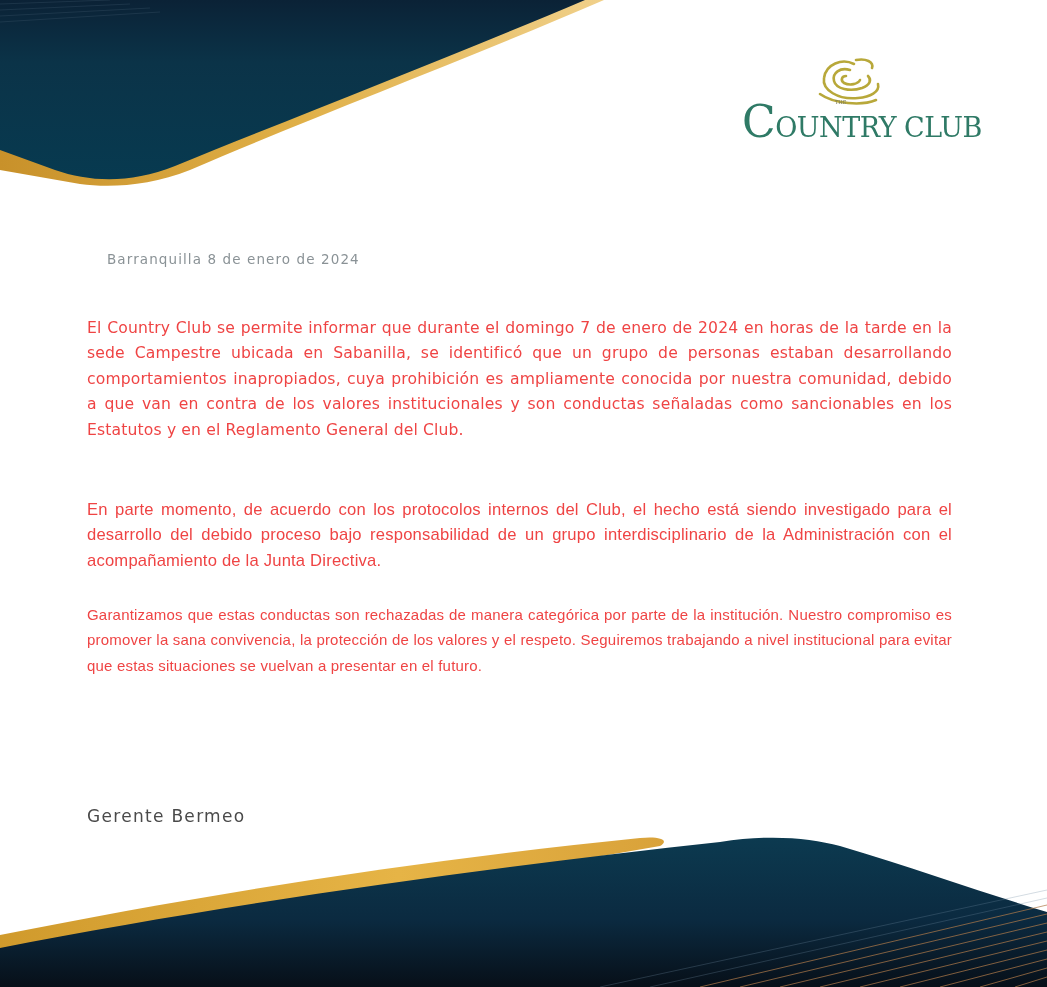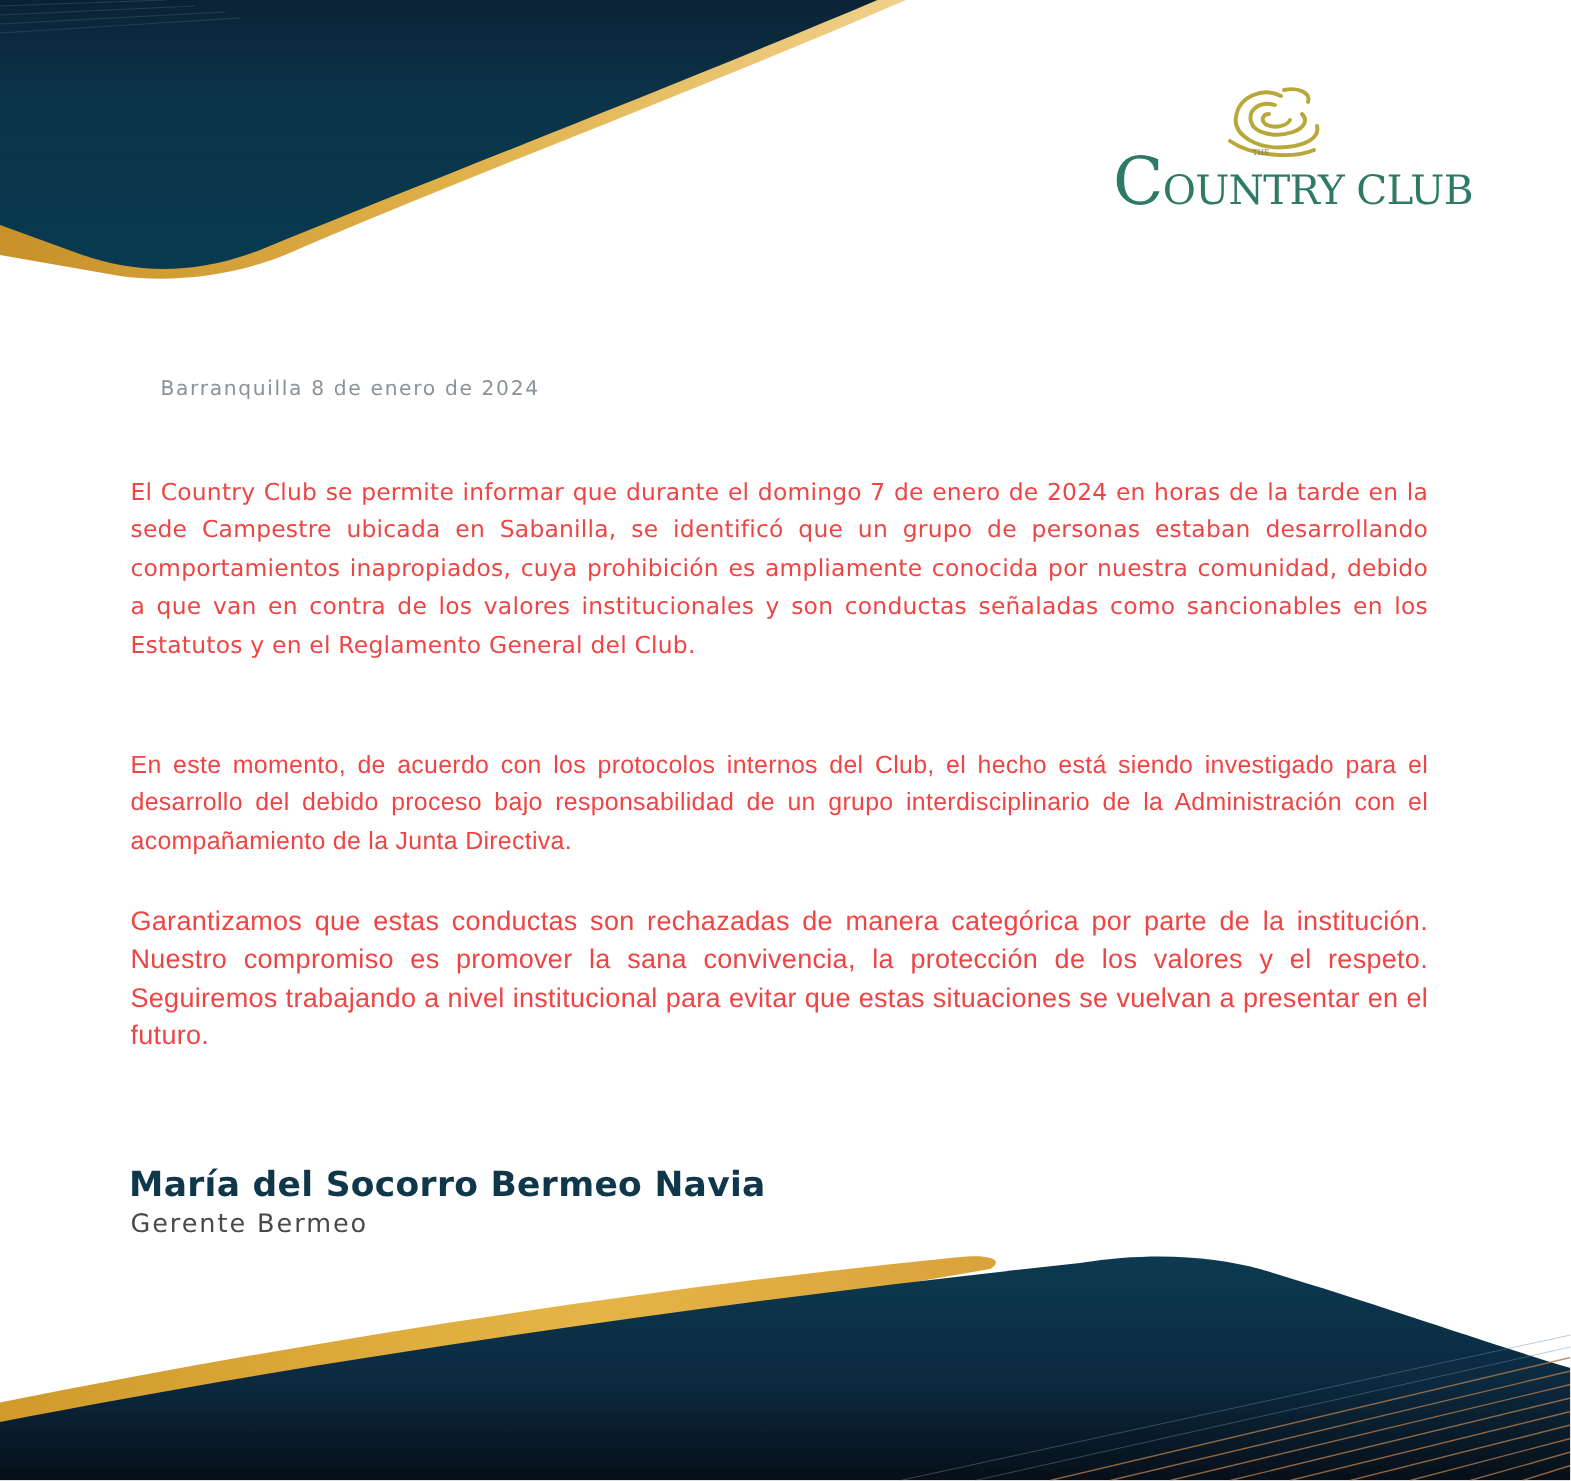--- a/index.html
+++ b/index.html
@@ -71,21 +71,21 @@
       left: 87px;
       width: 865px;
       font-size: 15.6px;
       line-height: 25.4px;
       color: #ef4444;
       text-align: justify;
       margin: 0;
     }
     .p1 { top: 316px; font-family: "DejaVu Sans", sans-serif; letter-spacing: 0.15px; }
     .p2 { top: 497px; font-family: "Liberation Sans", sans-serif; font-size: 16.6px; letter-spacing: 0.2px; }
-    .p3 { top: 602px; font-family: "Liberation Sans", sans-serif; font-size: 18px; letter-spacing: 0.2px; }
+    .p3 { top: 602px; font-family: "Liberation Sans", sans-serif; font-size: 15px; letter-spacing: 0.2px; }
     .sig-name {
       position: absolute;
       left: 86px;
       top: 777px;
       font-size: 23px;
       font-weight: bold;
       color: #10364a;
       letter-spacing: 0.2px;
     }
     .sig-title {
@@ -170,19 +170,18 @@
     </svg>
     <div class="logo-the">THE</div>
     <div class="logo-word">
       <span class="big">C</span><span class="small">OUNTRY CLUB</span>
     </div>
   </div>
 
   <div class="date">Barranquilla 8 de enero de 2024</div>
 
   <p class="body-text p1">El Country Club se permite informar que durante el domingo 7 de enero de 2024 en horas de la tarde en la sede Campestre ubicada en Sabanilla, se identificó que un grupo de personas estaban desarrollando comportamientos inapropiados, cuya prohibición es ampliamente conocida por nuestra comunidad, debido a que van en contra de los valores institucionales y son conductas señaladas como sancionables en los Estatutos y en el Reglamento General del Club.</p>
-  <p class="body-text p2">En este momento, de acuerdo con los protocolos internos del Club, el hecho está siendo investigado para el desarrollo del debido proceso bajo responsabilidad de un grupo interdisciplinario de la Administración con el acompañamiento de la Junta Directiva.</p>
+  <p class="body-text p2">En parte momento, de acuerdo con los protocolos internos del Club, el hecho está siendo investigado para el desarrollo del debido proceso bajo responsabilidad de un grupo interdisciplinario de la Administración con el acompañamiento de la Junta Directiva.</p>
   <p class="body-text p3">Garantizamos que estas conductas son rechazadas de manera categórica por parte de la institución. Nuestro compromiso es promover la sana convivencia, la protección de los valores y el respeto. Seguiremos trabajando a nivel institucional para evitar que estas situaciones se vuelvan a presentar en el futuro.</p>
 
-  <div class="sig-name">María del Socorro Bermeo Navia</div>
   <div class="sig-title">Gerente Bermeo</div>
 
 </div>
 
 </body></html>

